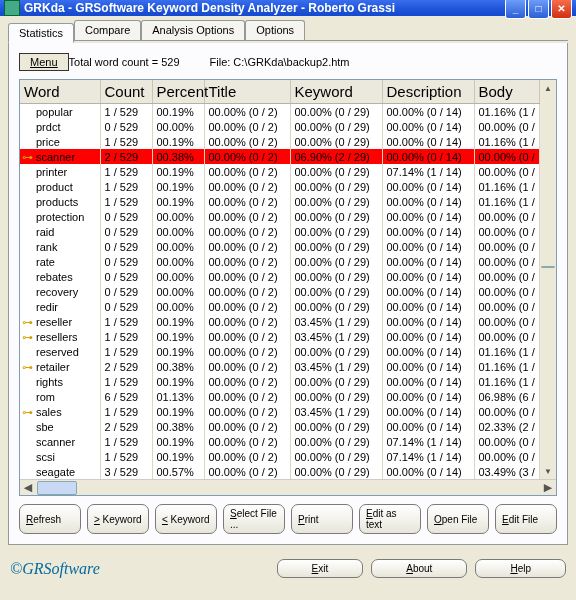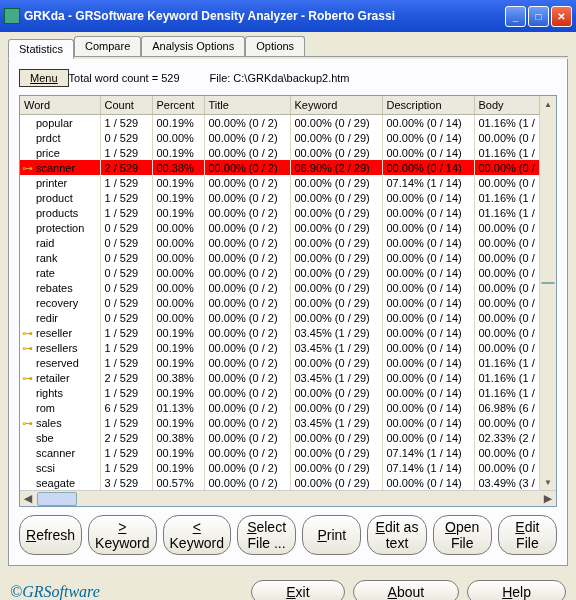--- a/index.html
+++ b/index.html
@@ -1,47 +1,47 @@
 <!DOCTYPE html>
 <html><head>
 <meta charset="utf-8">
 <style>
 * { box-sizing: border-box; margin: 0; padding: 0; }
 body { font-family: Tahoma, sans-serif; font-size: 11px; background: #ece9d8; width: 576px; height: 600px; overflow: hidden; }
-.titlebar { background: linear-gradient(to bottom, #3a6ef0 0%, #2157d8 50%, #1448d0 100%); height: 32px; display: flex; align-items: center; padding: 0 4px; color: #fff; font-weight: bold; font-size: 12px; }
+.titlebar { background: linear-gradient(to bottom, #3a6ef0 0%, #2157d8 50%, #1448d0 100%); height: 16px; display: flex; align-items: center; padding: 0 4px; color: #fff; font-weight: bold; font-size: 12px; }
 .titlebar .appicon { width: 16px; height: 16px; background: #4a8; border: 1px solid #063; margin-right: 4px; }
 .winbtns { margin-left: auto; display: flex; gap: 2px; }
 .winbtn { width: 21px; height: 21px; border: 1px solid #fff; border-radius: 3px; display: flex; align-items: center; justify-content: center; font-size: 10px; font-weight: bold; color: #fff; }
 .min, .max { background: linear-gradient(#6fa0f8, #2c5fd8); }
 .close { background: linear-gradient(#f87050, #d03010); }
 .content { padding: 4px 8px 8px; }
 .tabs { display: flex; border-bottom: 1px solid #919b9c; margin-bottom: 2px; }
 .tab { padding: 3px 10px; border: 1px solid #919b9c; border-bottom: none; background: #f5f4ee; font-size: 11px; cursor: pointer; margin-right: 0; border-radius: 3px 3px 0 0; }
 .tab.active { background: #fcfcfe; position: relative; top: 3px; border-bottom: 1px solid #fcfcfe; }
 .panel { background: #fcfcfe; border: 1px solid #919b9c; border-top: none; padding: 10px; }
 .toprow { display: flex; align-items: center; gap: 0; margin-bottom: 8px; }
 .menubtn { border: 1px solid #333; padding: 2px 10px; background: #ece9d8; cursor: pointer; font-size: 11px; text-decoration: underline; }
 .tablewrap { border: 1px solid #7f9db9; background: #fff; }
 .tbl { border-collapse: collapse; width: 100%; table-layout: fixed; font-size: 11px; }
-.tbl th { background: #ebe9dd; border-right: 1px solid #c9c6b6; border-bottom: 1px solid #b5b29f; text-align: left; padding: 3px 4px; font-weight: normal; font-size: 11px; }
+.tbl th { background: #ebe9dd; border-right: 1px solid #c9c6b6; border-bottom: 1px solid #b5b29f; text-align: left; padding: 3px 4px; font-weight: normal; font-size: 15px; }
 .tbl td { border-right: 1px solid #d9d6c6; padding: 1.5px 4px; white-space: nowrap; overflow: hidden; }
 .tbl tr.red td { background: #ff0000; color: #000; }
 .word-cell { padding-left: 16px !important; position: relative; }
 .word-cell .km { position: absolute; left: 2px; top: 2px; color: #d8a000; }
 .hscroll { height: 16px; background: #ece9d8; border-top: 1px solid #ccc; display: flex; }
 .hscroll .thumb { width: 40px; height: 14px; background: #c9d8f5; border: 1px solid #8aa; margin: 1px; border-radius: 2px; }
 .hscroll .track { flex: 1; }
 .hscroll .arr { width: 16px; display:flex;align-items:center;justify-content:center;color:#555; }
 .tablebox { display: flex; }
 .vsc { display:flex; flex-direction:column; width:16px; background:#ece9d8; }
 .vsc .arr { height:16px; display:flex;align-items:center;justify-content:center;color:#555;font-size:8px;}
 .vsc .thumb { margin:1px; width:14px; background:#c9d8f5;border:1px solid #8aa; border-radius:2px; flex:0 0 70px; margin-top:170px;}
 .vsc .track { flex:1; }
 .btnrow { display: flex; gap: 6px; margin-top: 8px; }
-.wbtn { border: 1px solid #7a7a7a; border-radius: 15px; background: linear-gradient(#fff,#e8e6da); padding: 3px 6px; font-size: 14px; cursor: pointer; flex: 1; text-align: center; }
+.wbtn { border: 1px solid #7a7a7a; border-radius: 7px; background: linear-gradient(#fff,#e8e6da); padding: 3px 6px; font-size: 10px; cursor: pointer; flex: 1; text-align: left; }
 .footer { display: flex; align-items: center; padding: 6px 10px 4px; }
 .brand { color: #0369a1; font-style: italic; font-size: 16px; font-family: Georgia, serif; }
 .footer .btns { margin-left: auto; display: flex; gap: 8px; }
 .footer .wbtn { flex: none; padding: 3px 34px; }
 .letter { text-decoration: underline; }
 </style>
 </head>
 <body>
 
 <div class="titlebar">

